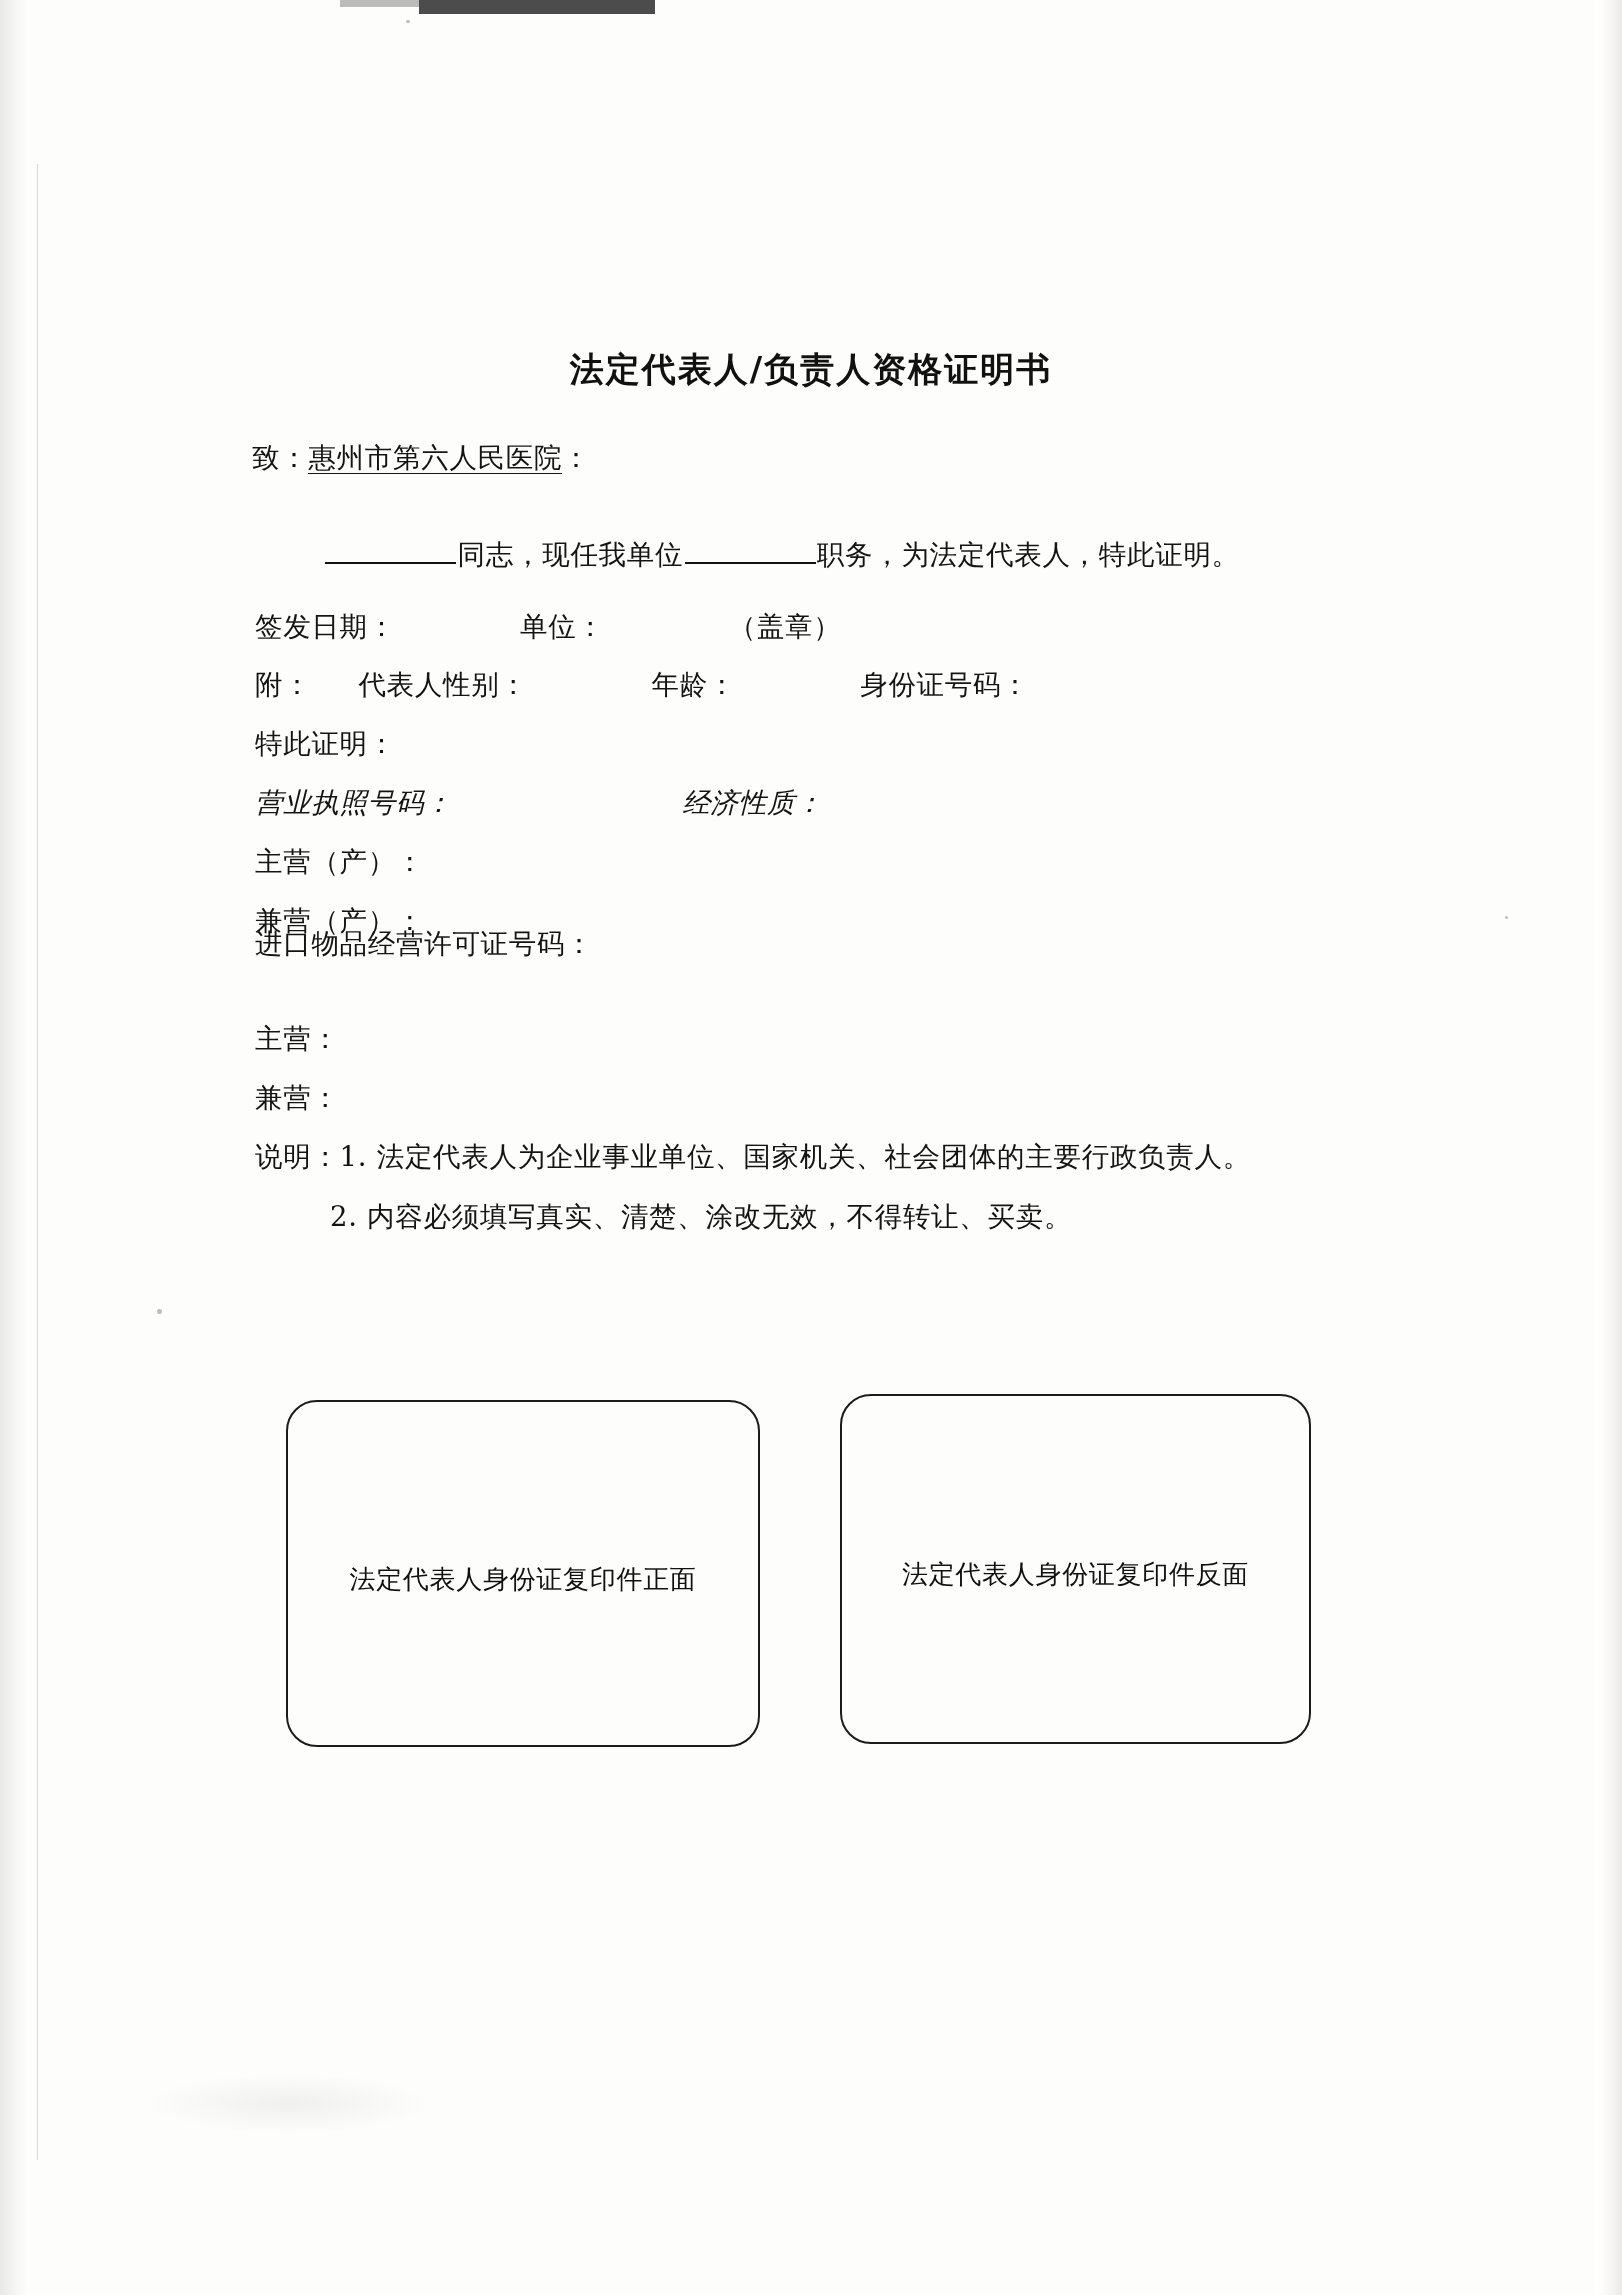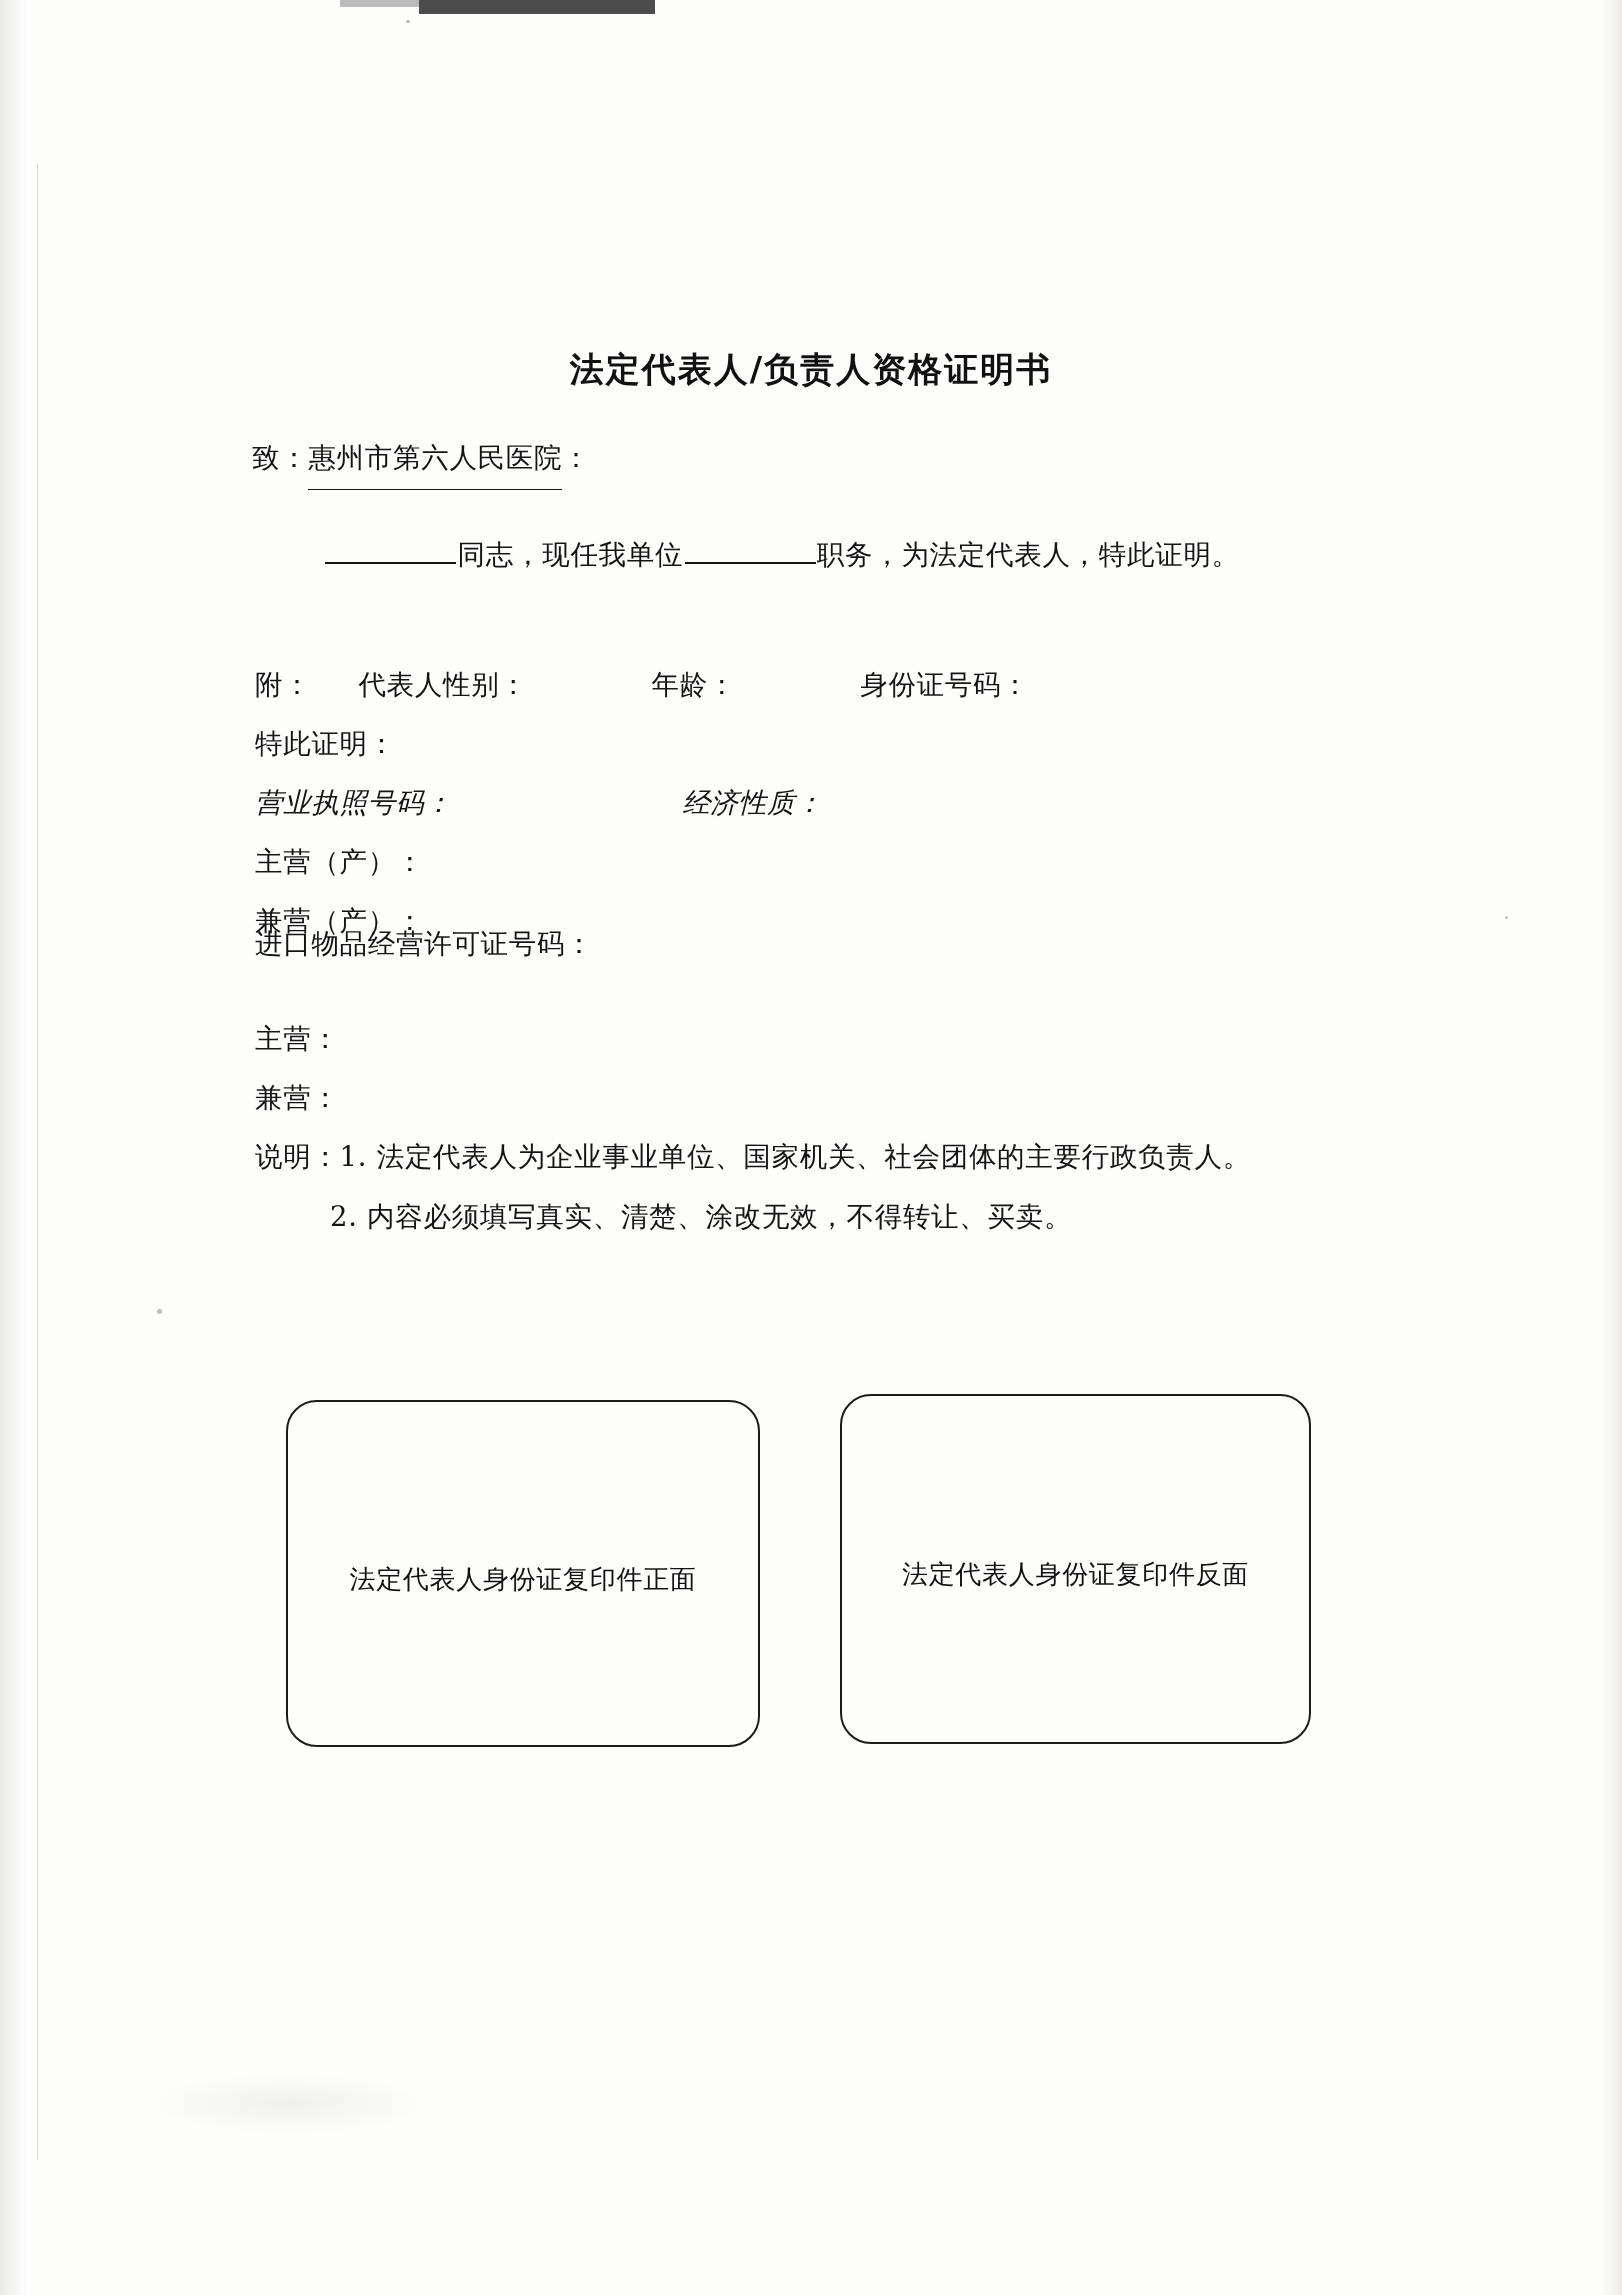--- a/index.html
+++ b/index.html
@@ -95,21 +95,21 @@
     left: 255px;
   }
 
   .addressee {
     position: absolute;
     left: 252px;
     top: 440px;
   }
   .addressee .underlined {
     border-bottom: 1.3px solid #141414;
-    padding-bottom: 16px;
+    padding-bottom: 0;
     font-family: Liberation Serif, serif;
   }
 
   .statement {
     position: absolute;
     left: 324px;
     top: 537px;
   }
   .blank {
     display: inline-block;
@@ -187,20 +187,23 @@
     <div class="doc-title">法定代表人/负责人资格证明书</div>
 
     <div class="addressee body-text">
       <span class="seg">致：</span><span class="underlined">惠州市第六人民医院</span><span class="seg">：</span>
     </div>
 
     <div class="statement body-text">
       <span class="blank"></span><span class="seg">同志，现任我单位</span><span class="blank"></span><span class="seg">职务，为法定代表人，特此证明。</span>
     </div>
 
+    <div class="row body-text r-issue">
+      <span class="seg">签发日期：</span><span class="gap-lg"></span><span class="seg">单位：</span><span class="gap-lg"></span><span class="seg">（盖章）</span>
+    </div>
 
     <div class="row body-text r-attach">
       <span class="seg">附：</span><span class="gap-xs"></span><span class="seg">代表人性别：</span><span class="gap-lg"></span><span class="seg">年龄：</span><span class="gap-lg"></span><span class="seg">身份证号码：</span>
     </div>
 
     <div class="row body-text r-phone">
       <span class="seg">特此证明：</span>
     </div>
 
     <div class="row body-text r-license">

